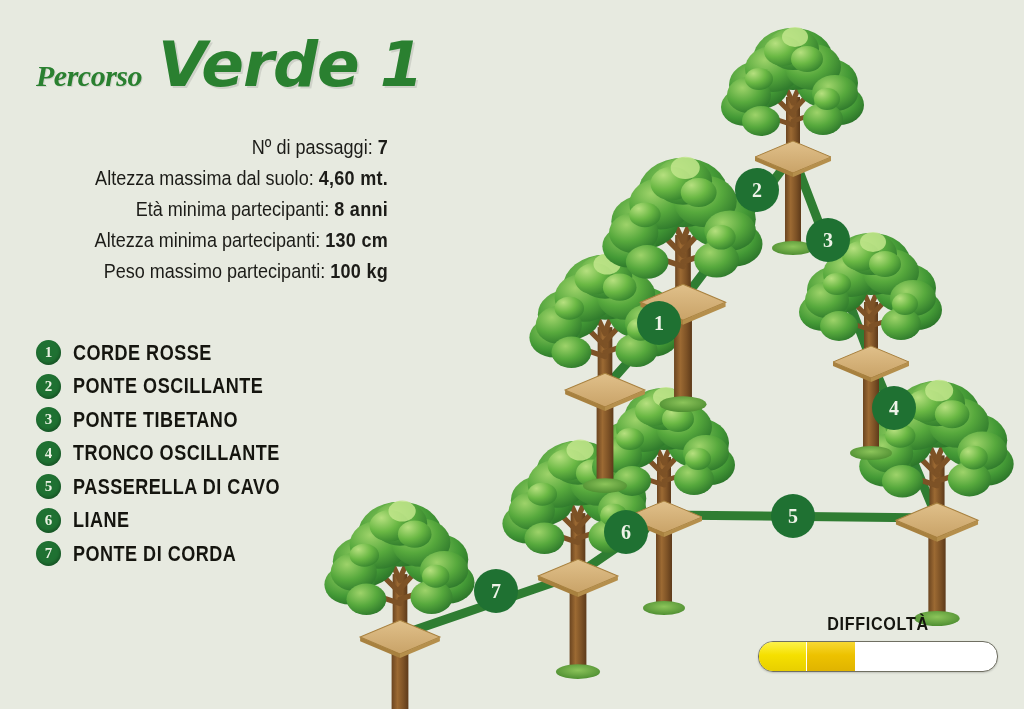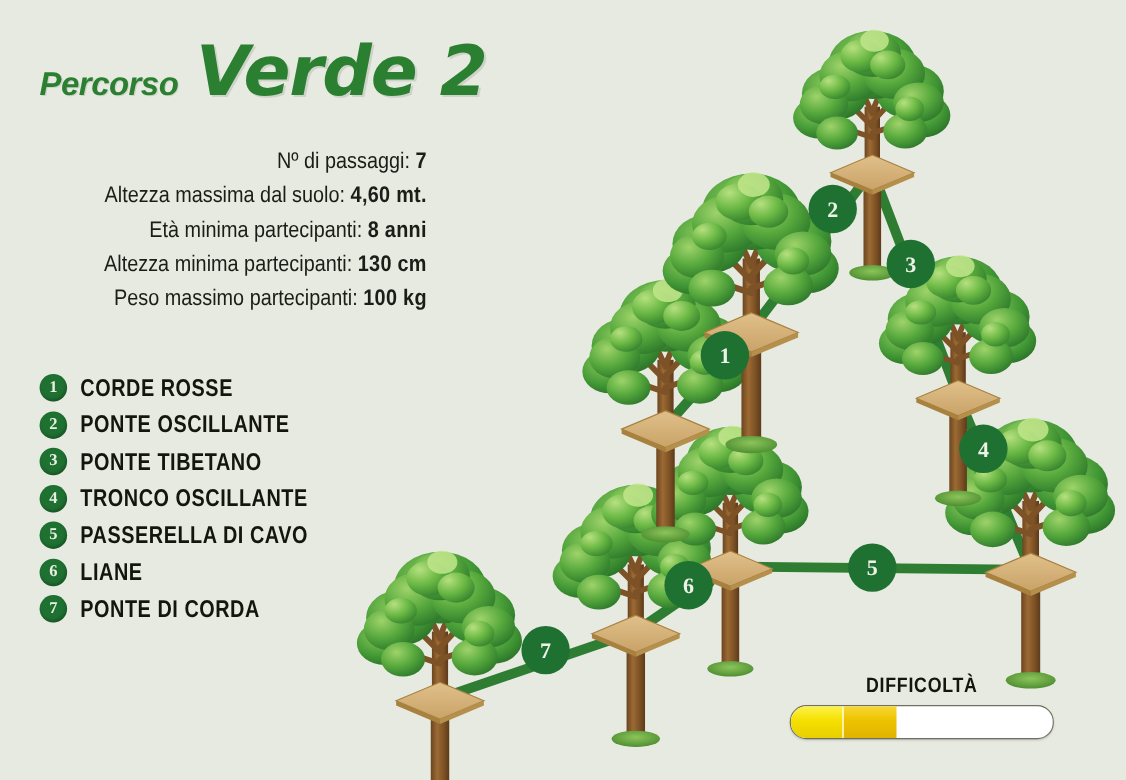--- a/index.html
+++ b/index.html
@@ -19,21 +19,21 @@
   
   #title-block {
     position: absolute;
     left: 36px;
     top: 28px;
     display: flex;
     align-items: baseline;
     white-space: nowrap;
   }
   #title-pre {
-    font-family: Liberation Sans, sans-serif;
+    font-family: Liberation Serif, serif;
     font-style: italic;
     font-weight: bold;
     font-size: 30px;
     color: #2a8030;
     letter-spacing: -0.5px;
     text-shadow: 1px 1px 0 rgba(0,0,0,0.10);
   }
   #title-main {
     font-family: "DejaVu Sans", sans-serif;
     font-style: italic;
@@ -101,21 +101,21 @@
     color: #15150f;
     letter-spacing: 0.6px;
     transform: scaleX(0.82);
     transform-origin: left center;
     white-space: nowrap;
   }
 
   
   #difficulty {
     position: absolute;
-    left: 718px;
+    left: 758px;
     top: 613px;
     width: 240px;
   }
   #difficulty-label {
     font-family: "Liberation Sans Narrow", "Liberation Sans", sans-serif;
     font-size: 19px;
     font-weight: bold;
     color: #15150f;
     text-align: center;
     letter-spacing: 0.8px;
@@ -288,21 +288,21 @@
       </g>
       <g>
         <circle cx="496" cy="591" r="22" fill="#1f7132"></circle>
         <text class="marker-num" x="496" y="598" text-anchor="middle">7</text>
       </g>
     </g>
   </svg>
 
   <div id="title-block">
     <span id="title-pre">Percorso</span>
-    <span id="title-main">Verde 2</span>
+    <span id="title-main">Verde 1</span>
   </div>
 
   <div id="specs">
     <div class="spec-line">
       <span>Nº di passaggi:</span>
       <span class="spec-value">7</span>
     </div>
     <div class="spec-line">
       <span>Altezza massima dal suolo:</span>
       <span class="spec-value">4,60 mt.</span>

